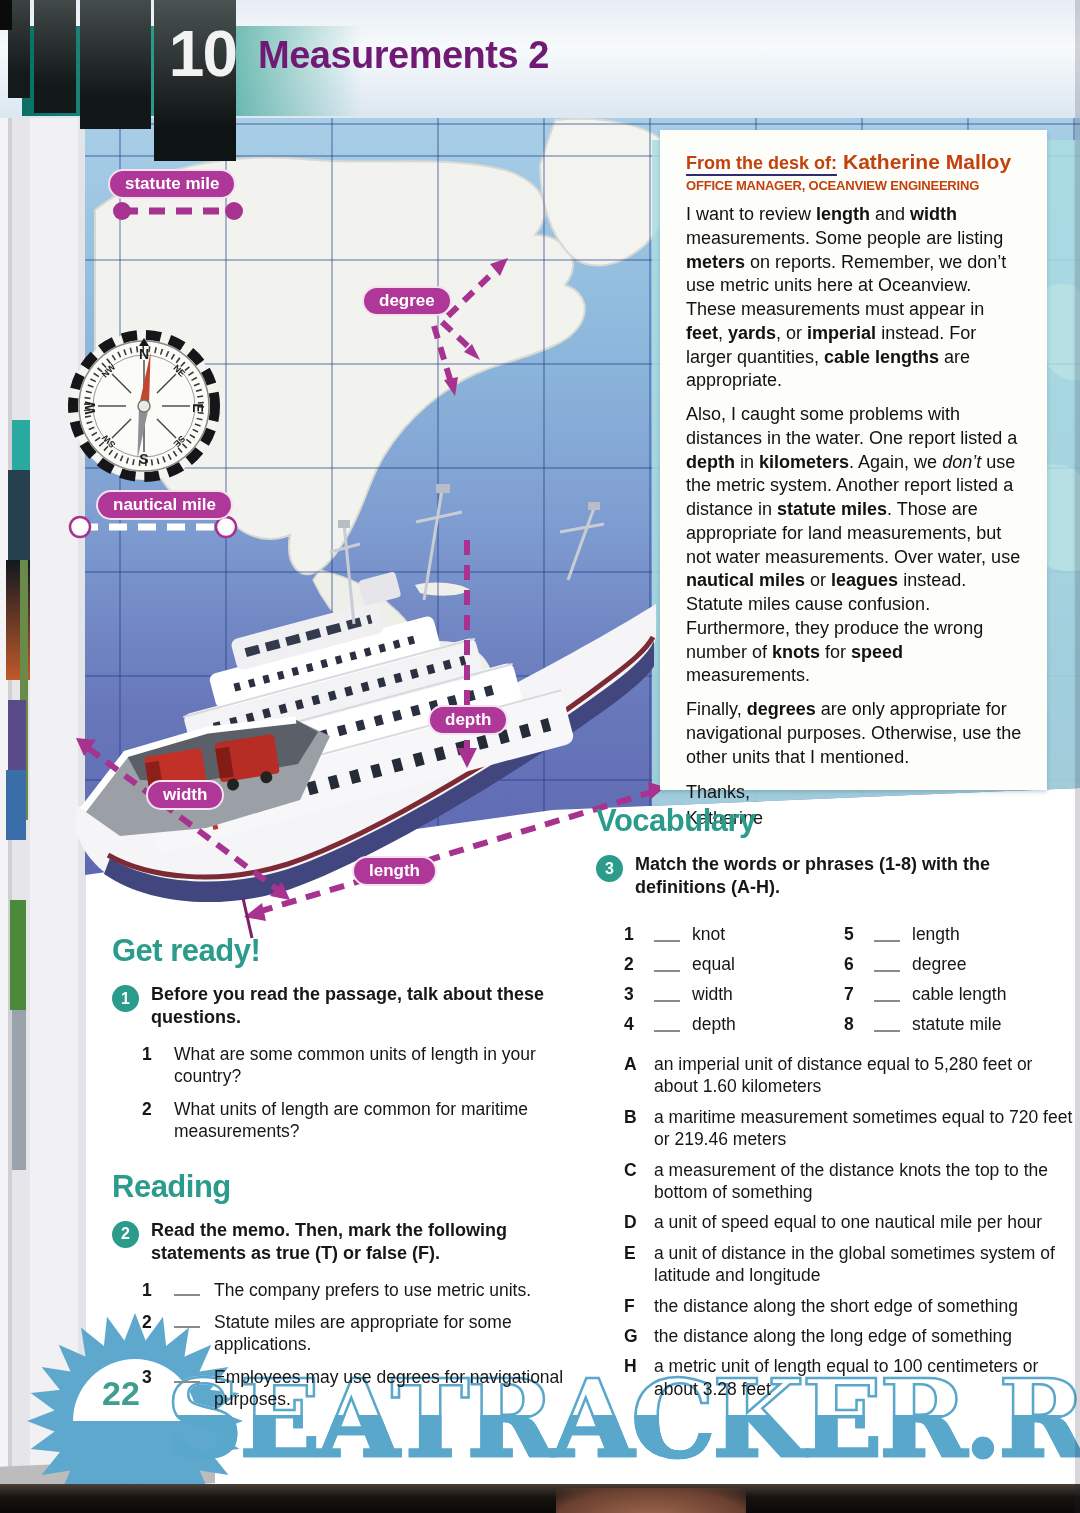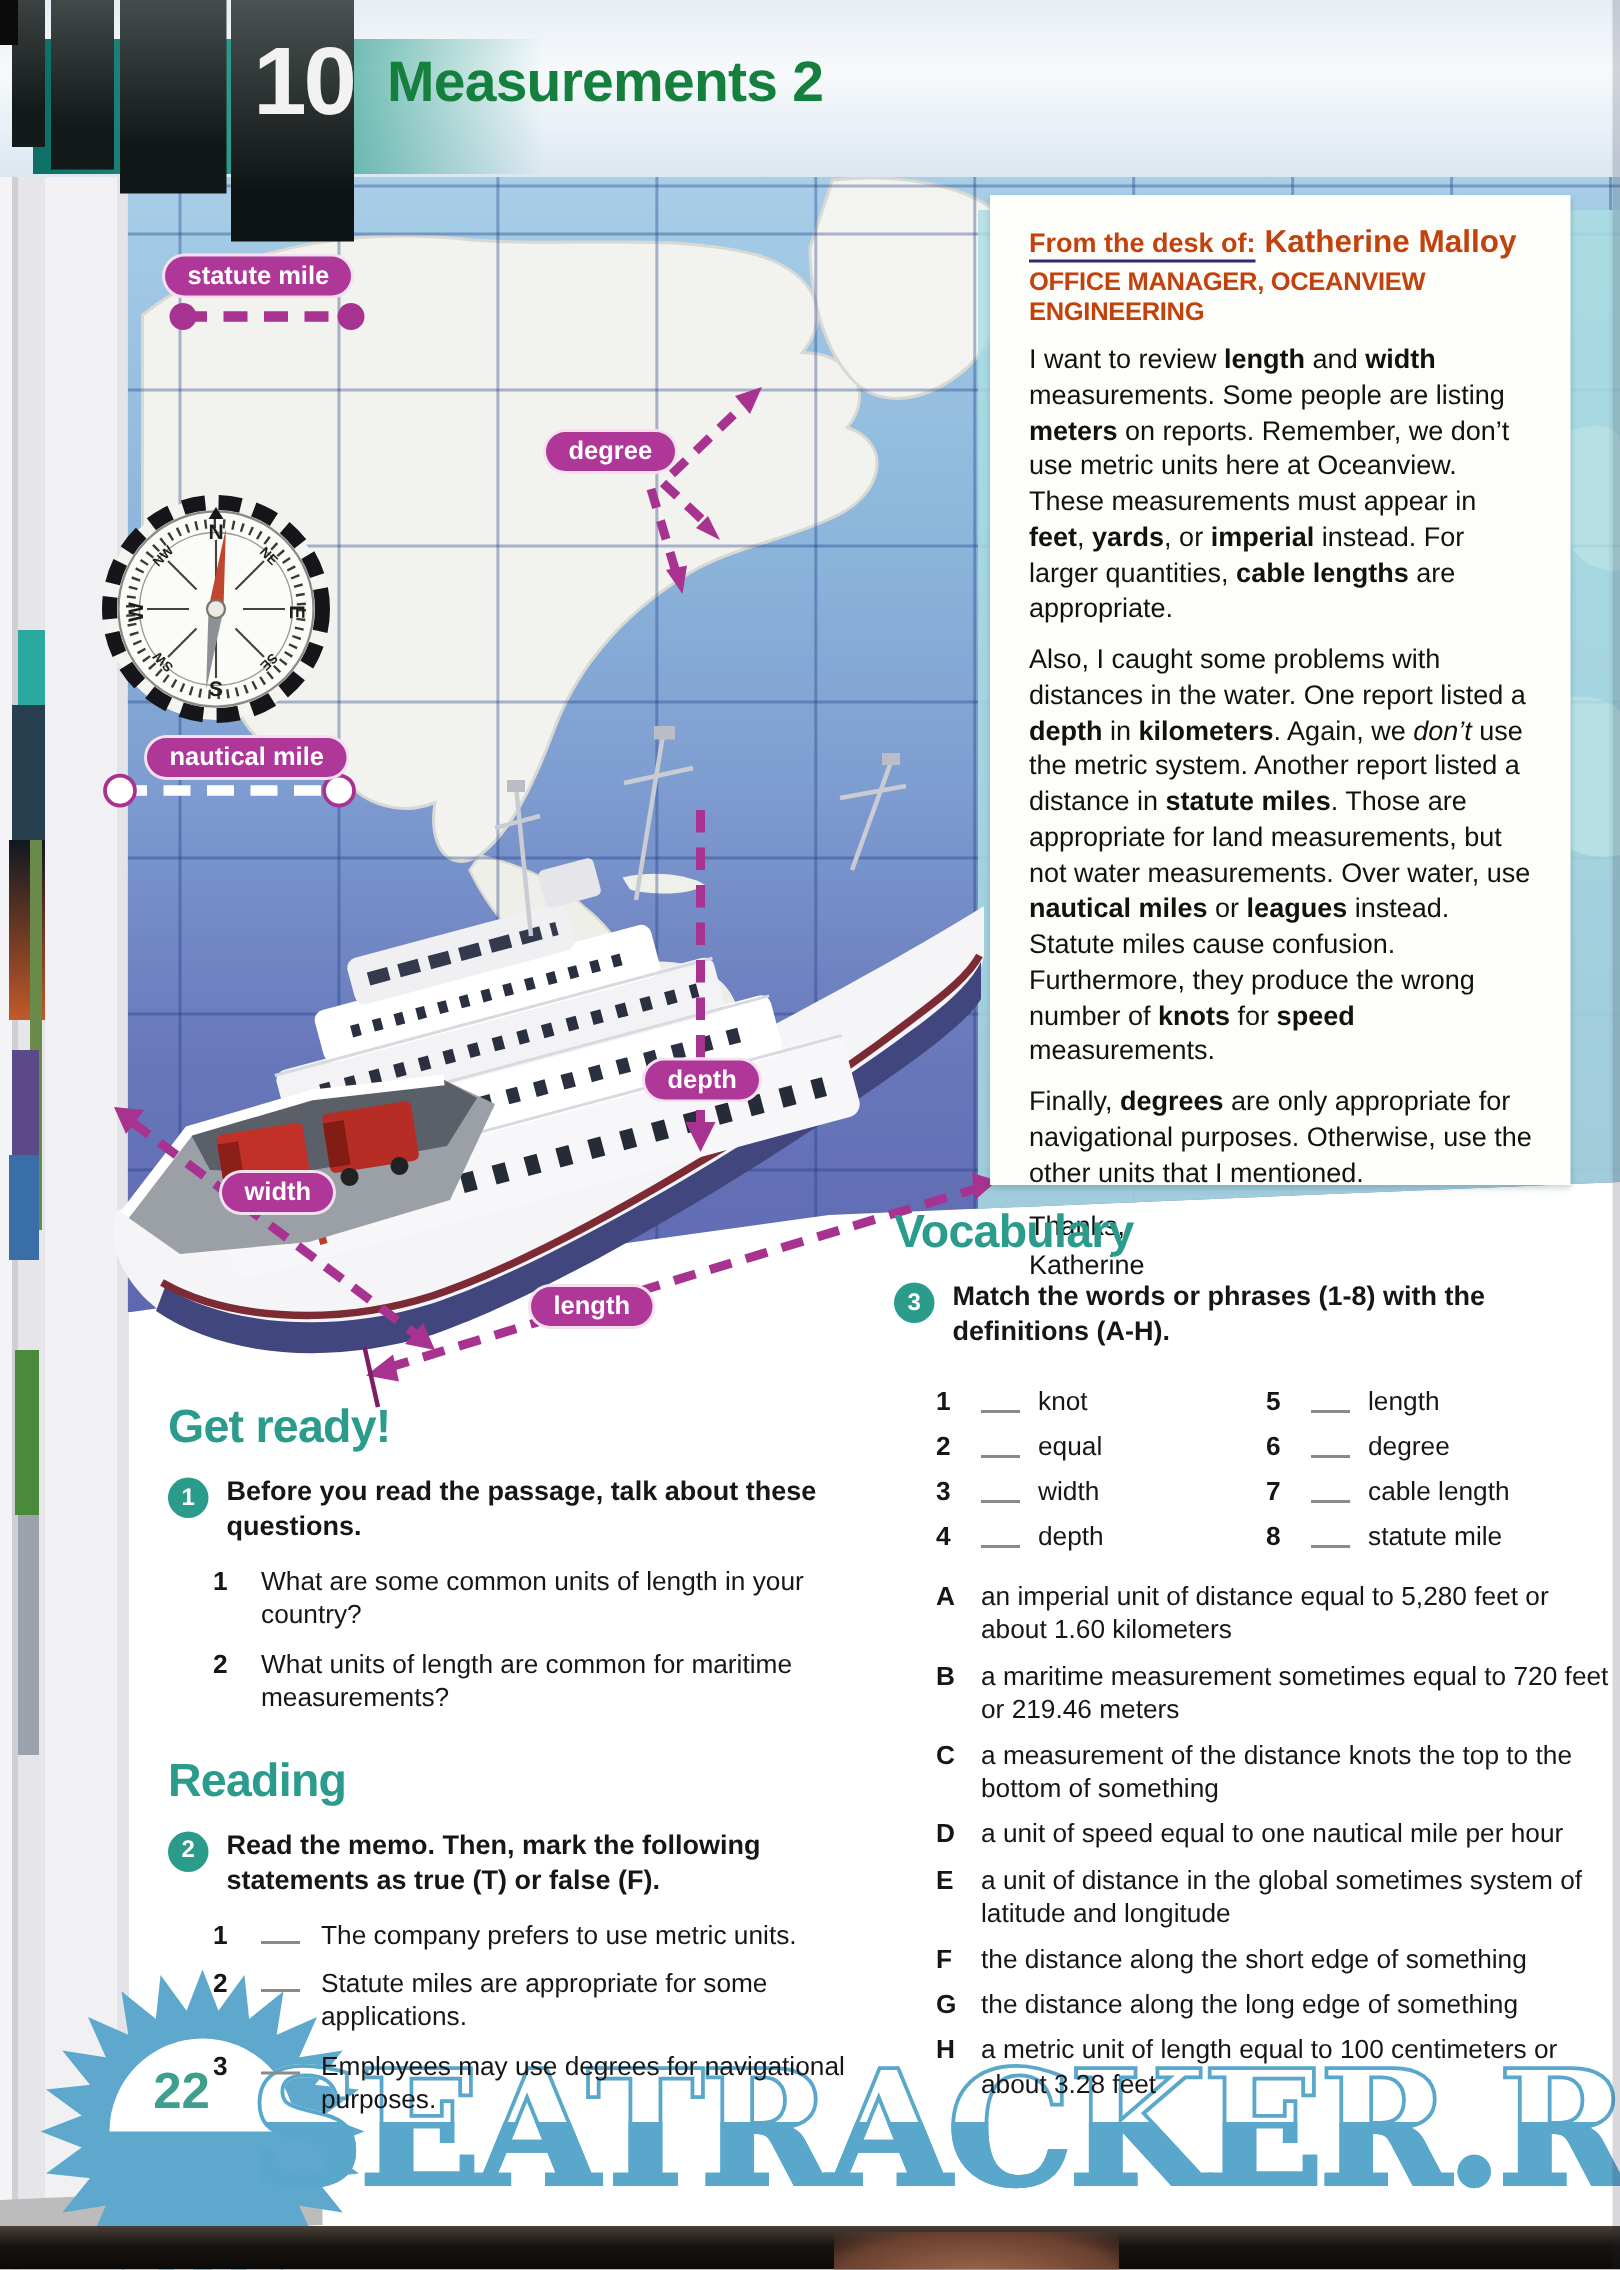--- a/index.html
+++ b/index.html
@@ -19,41 +19,41 @@
     background:linear-gradient(180deg,#e7edf4,#f7fafc 40%,#dce7f1);z-index:3;}
   .teal-bar{position:absolute;left:22px;top:26px;width:370px;height:90px;
     background:linear-gradient(90deg,#0c6e64,#2f9f90 40%,rgba(205,232,229,0) 92%);z-index:4;}
   .unit-tab{position:absolute;top:0;background:linear-gradient(180deg,#474e4e,#11561a);z-index:5;}
   .tab-a{left:8px;width:22px;height:98px;background:linear-gradient(180deg,#3c4242,#141919 75%);}
   .tab-b{left:34px;width:42px;height:113px;background:linear-gradient(180deg,#424949,#131818 75%);}
   .tab-c{left:80px;width:71px;height:129px;background:linear-gradient(180deg,#454c4c,#121717 75%);}
   .unit-number-box{position:absolute;left:154px;top:0;width:82px;height:161px;
     background:linear-gradient(180deg,#4a5252,#0e1313 80%);z-index:6;display:flex;align-items:flex-start;justify-content:flex-end;}
   .unit-number{color:#f2f2f2;font-size:64px;font-weight:bold;line-height:1;margin-top:22px;letter-spacing:-2px;}
-  .page-title{position:absolute;left:258px;top:34px;margin:0;color:#15803d;
+  .page-title{position:absolute;left:258px;top:34px;margin:0;color:#701a75;
     font-size:38px;font-weight:bold;letter-spacing:-.5px;z-index:6;}
 
   
   .map{position:absolute;left:85px;top:115px;width:995px;height:760px;z-index:1;
     background:linear-gradient(180deg,#a9cfe7 0%,#8db8dc 30%,#7d9bd0 55%,#6877ba 78%,#5e68b1 100%);
     clip-path:polygon(0 0,100% 0,100% 673px,47% 695px,0 760px);}
   .map .grid{position:absolute;inset:0;
     background-image:repeating-linear-gradient(90deg,rgba(25,55,130,.35) 0 2px,transparent 2px 106px),
                      repeating-linear-gradient(180deg,rgba(25,55,130,.35) 0 2px,transparent 2px 104px);
     background-position:34px 40px;}
   .aqua-sheet{position:absolute;left:567px;top:25px;width:428px;height:690px;background:rgba(171,221,226,.85);}
 
   
   .memo{position:absolute;left:660px;top:130px;width:387px;height:660px;background:#fdfdfa;
     z-index:5;box-shadow:0 2px 4px rgba(40,80,90,.25);padding:20px 22px 0 26px;box-sizing:border-box;}
   .memo .hdr{color:#c2410c;}
   .memo .u{border-bottom:2px solid #312b72;padding-bottom:1px;}
   .from-line{font-size:18px;font-weight:bold;}
   .from-name{font-size:21px;font-weight:bold;margin-left:6px;}
-  .from-title{font-size:17px;font-weight:bold;letter-spacing:-.2px;margin-top:4px;}
+  .from-title{font-size:13px;font-weight:bold;letter-spacing:-.2px;margin-top:4px;}
   .attn-line{margin-top:10px;font-size:18px;font-weight:bold;}
   .attn-value{font-size:21px;margin-left:6px;}
   .memo p{margin:10px 0 0;font-size:18px;line-height:1.32;color:#111;}
   .memo .closing{margin-top:12px;}
   .memo .signature{margin-top:2px;}
 
   
   .arrows-svg{position:absolute;left:0;top:0;width:1080px;height:1513px;z-index:3;pointer-events:none;}
   .pill{position:absolute;z-index:4;background:#ae3798;color:#fff;font-weight:bold;font-size:17px;
     padding:3px 15px;border-radius:999px;border:2px solid rgba(255,255,255,.85);white-space:nowrap;}

